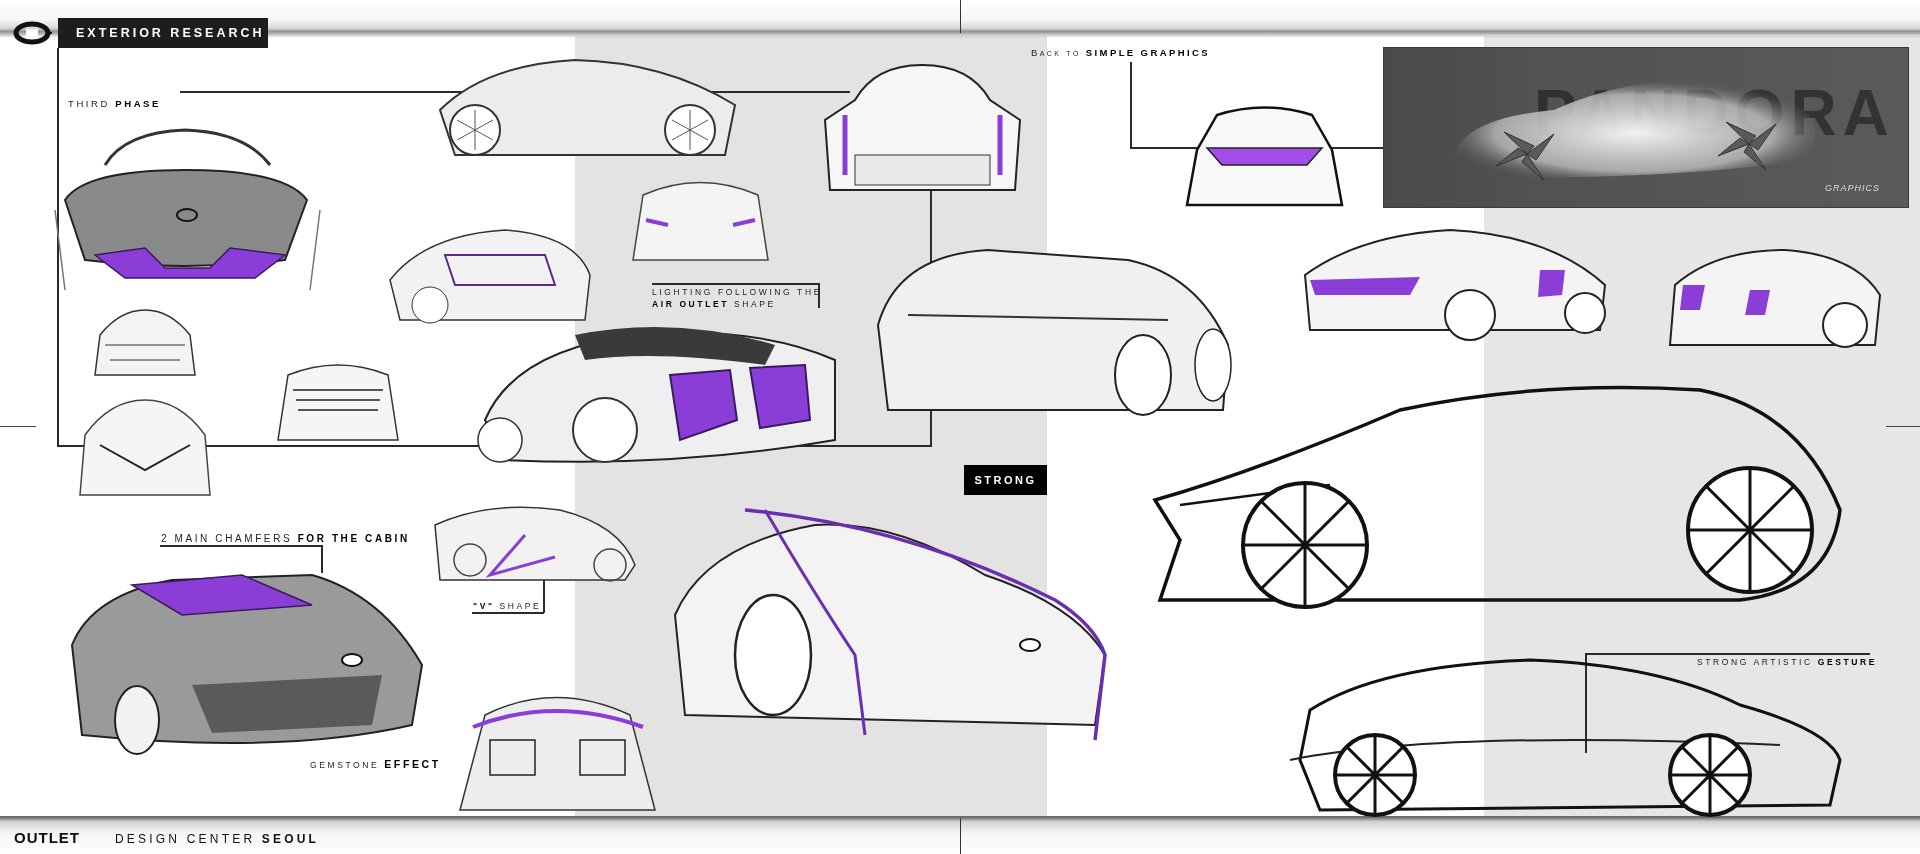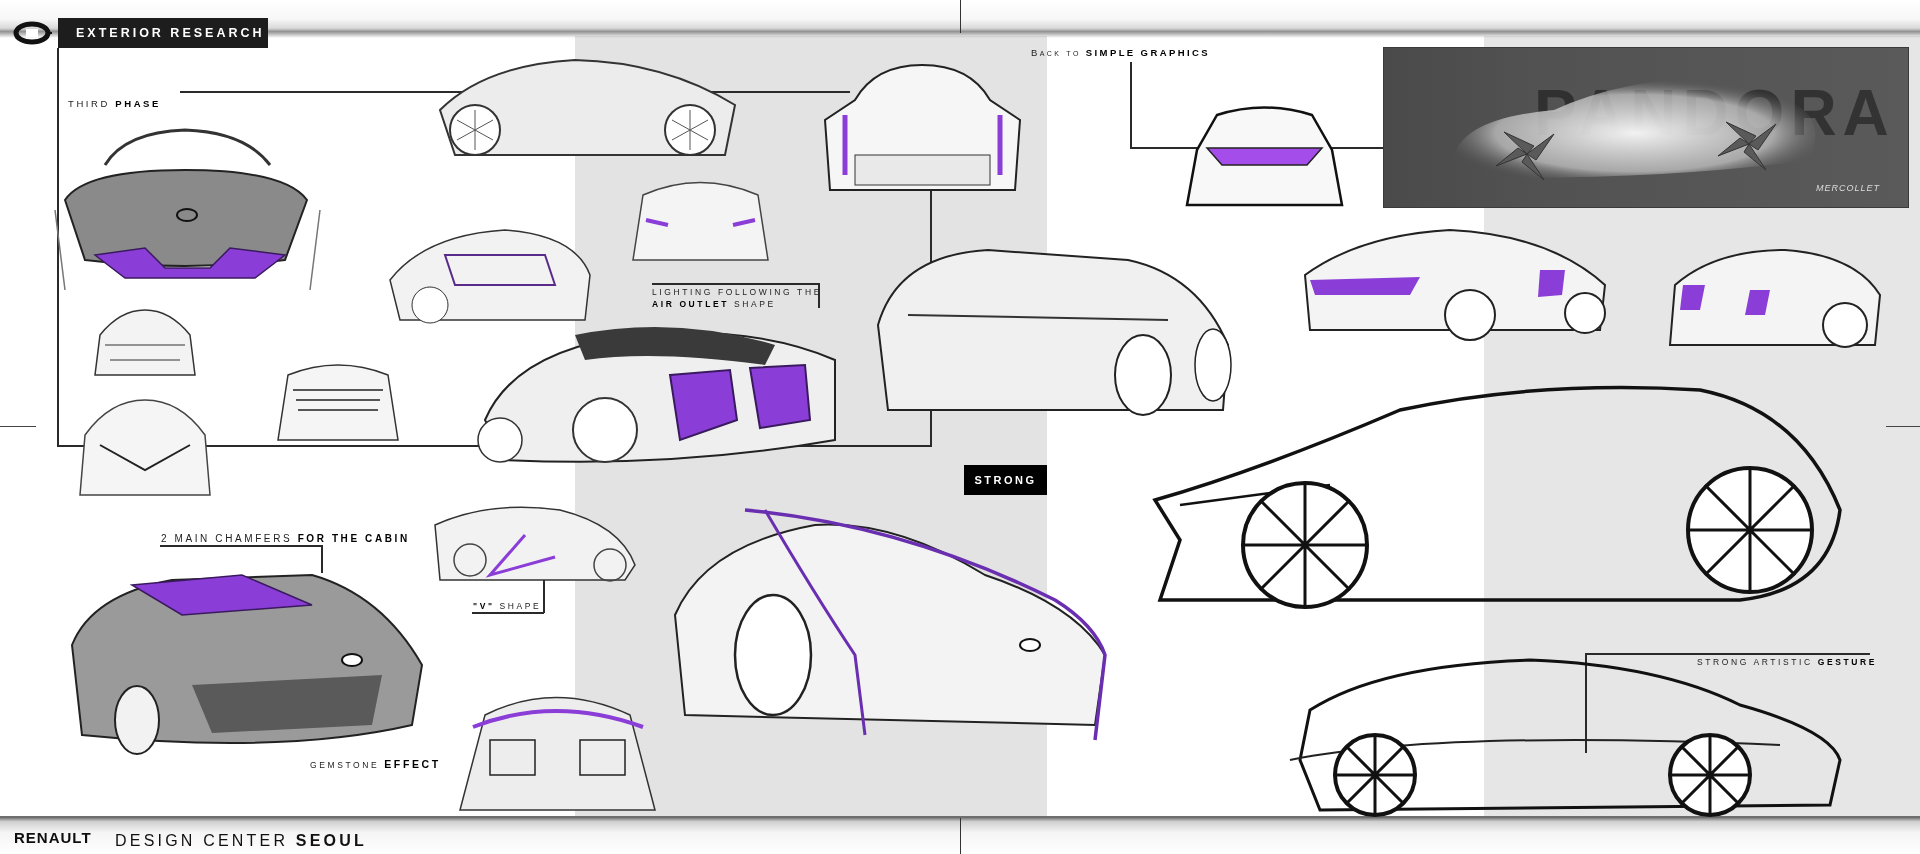--- a/index.html
+++ b/index.html
@@ -36,21 +36,21 @@
   .label { font-size: 9.5px; letter-spacing: 2.6px; white-space: nowrap; color: #222; text-transform: uppercase; }
   .label b { font-weight: bold; color: #000; }
 
   .line-h { height: 1.6px; background: #2a2a2a; }
   .line-v { width: 1.6px; background: #2a2a2a; }
 
   .vision-pill { left: 964px; top: 465px; width: 83px; height: 30px; background: #000; color: #fff;
     font-size: 11px; font-weight: bold; letter-spacing: 2.5px; display: flex; align-items: center; justify-content: center; }
 
   .footer-brand { left: 14px; top: 829px; font-size: 15px; font-weight: bold; letter-spacing: 1px; color: #0d0d0d; }
-  .footer-sub { left: 115px; top: 832px; font-size: 16px; letter-spacing: 3.2px; color: #111; text-align: center; }
+  .footer-sub { left: 115px; top: 832px; font-size: 12px; letter-spacing: 3.2px; color: #111; text-align: center; }
   .footer-sub b { font-weight: bold; }
 
   .sketch { position: absolute; }
   .sketch svg { width: 100%; height: 100%; overflow: visible; }
 
   .render-panel { left: 1383px; top: 47px; width: 526px; height: 161px;
     background: linear-gradient(90deg, #4a4a4a 0%, #525252 30%, #5a5a5a 100%); border: 1px solid #3a3a3a; }
   .render-word { position: absolute; left: 150px; top: 28px; font-size: 64px; font-weight: bold;
     letter-spacing: 6px; color: rgba(20,20,20,0.55); white-space: nowrap; }
   .render-sign { position: absolute; right: 28px; bottom: 14px; font-size: 9px; font-style: italic;
@@ -138,21 +138,21 @@
       <polygon points="143,106 120,84 150,98"></polygon>
         <polygon points="143,106 170,86 152,112"></polygon>
       <polygon points="143,106 160,132 138,114"></polygon>
         <polygon points="143,106 112,118 134,100"></polygon>
       <polygon points="365,96 342,74 372,88"></polygon>
         <polygon points="365,96 392,76 374,102"></polygon>
       <polygon points="365,96 382,122 360,104"></polygon>
         <polygon points="365,96 334,108 356,90"></polygon>
     </g>
   </svg>
-  <div class="render-sign">MERCOLLET</div>
+  <div class="render-sign">GRAPHICS</div>
 </div>
 
 <div class="sketch" style="left:45px; top:120px; width:285px; height:180px;">
   <svg viewBox="0 0 285 180">
     <path d="M60 45 Q80 12 140 10 Q200 12 225 45" fill="none" stroke="#333" stroke-width="3"></path>
     <path d="M20 80 Q40 50 140 50 Q240 50 262 80 L240 140 Q140 152 40 140 Z" fill="#8a8a8a" stroke="#222" stroke-width="2"></path>
     <path d="M50 135 L100 128 L120 148 L165 148 L185 128 L240 135 L210 158 L80 158 Z" fill="#8b3dd8" stroke="#3a1a5e" stroke-width="1.5"></path>
     <ellipse cx="142" cy="95" rx="10" ry="6" fill="none" stroke="#111" stroke-width="2"></ellipse>
     <path d="M10 90 L20 170 M275 90 L265 170" stroke="#777" stroke-width="1.5"></path>
   </svg>
@@ -310,16 +310,16 @@
     <path d="M50 110 Q200 80 540 95" stroke="#222" stroke-width="2" fill="none"></path>
     <circle cx="135" cy="125" r="40" fill="#fff" stroke="#111" stroke-width="4"></circle>
     <circle cx="470" cy="125" r="40" fill="#fff" stroke="#111" stroke-width="4"></circle>
     <g stroke="#111" stroke-width="3">
       <path d="M135 85 L135 165 M95 125 L175 125 M107 97 L163 153 M107 153 L163 97"></path>
       <path d="M470 85 L470 165 M430 125 L510 125 M442 97 L498 153 M442 153 L498 97"></path>
     </g>
   </svg>
 </div>
 
-<div class="abs footer-brand">RENAULT</div>
+<div class="abs footer-brand">OUTLET</div>
 <div class="abs footer-sub">
   <span>DESIGN CENTER </span><b>SEOUL</b>
 </div>
 
 </body></html>

